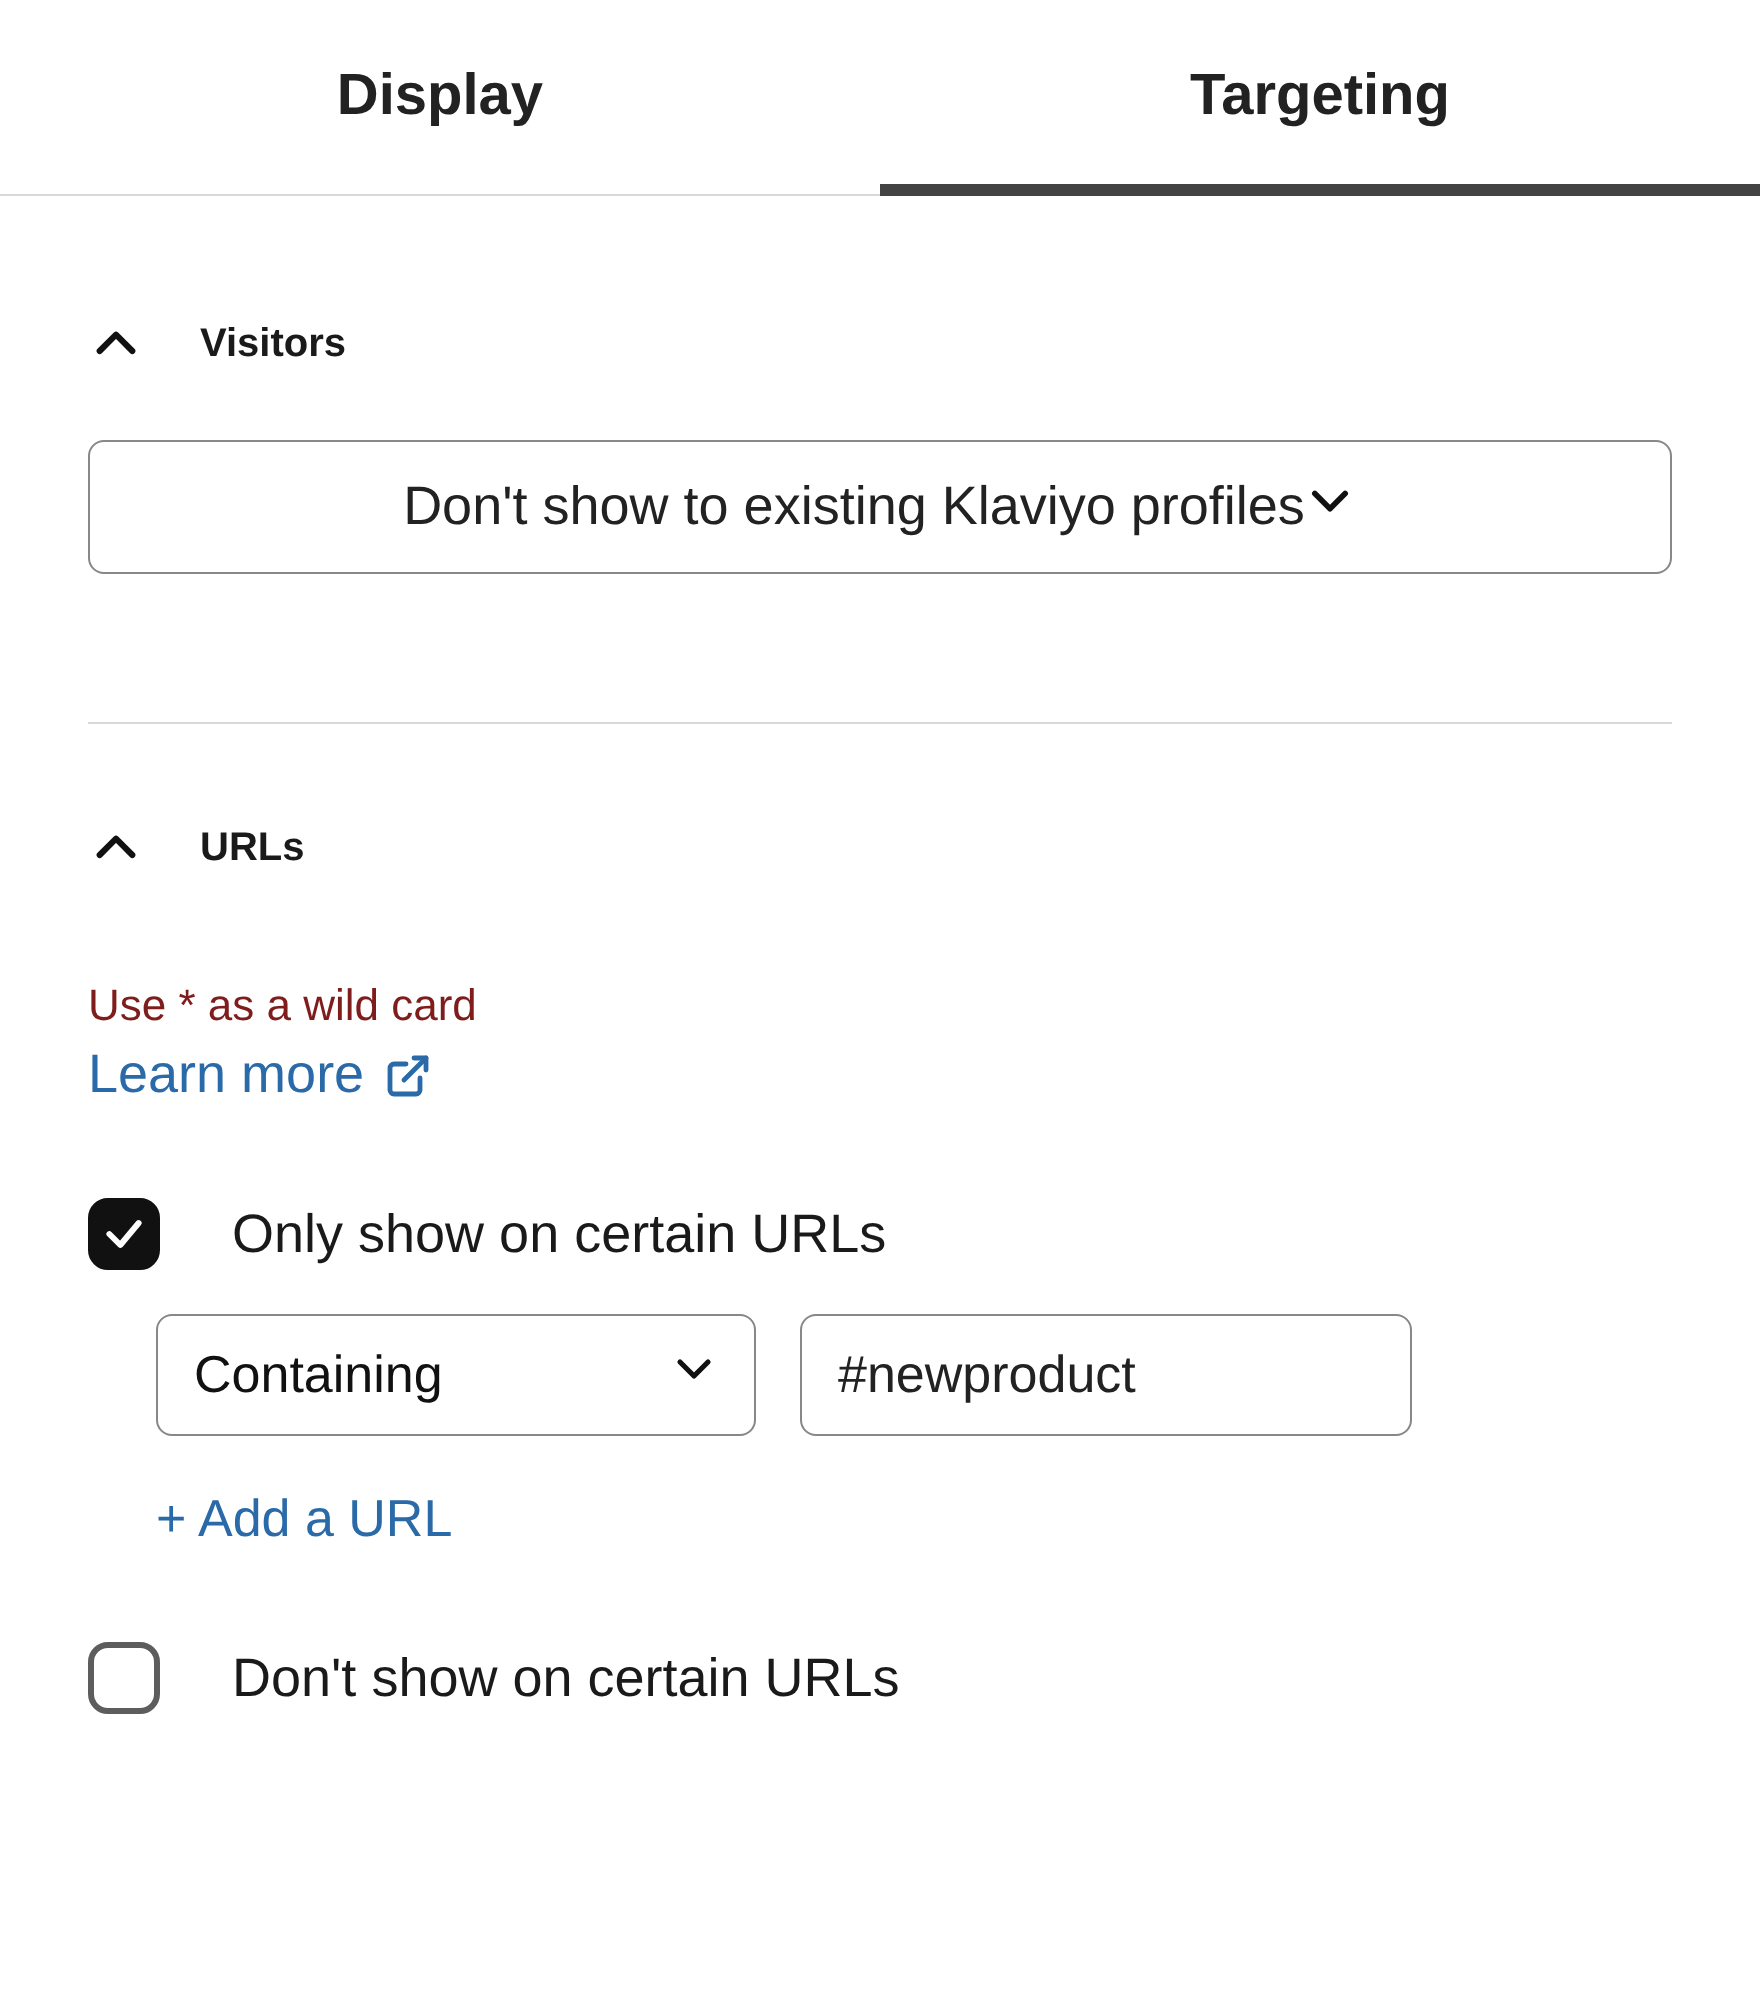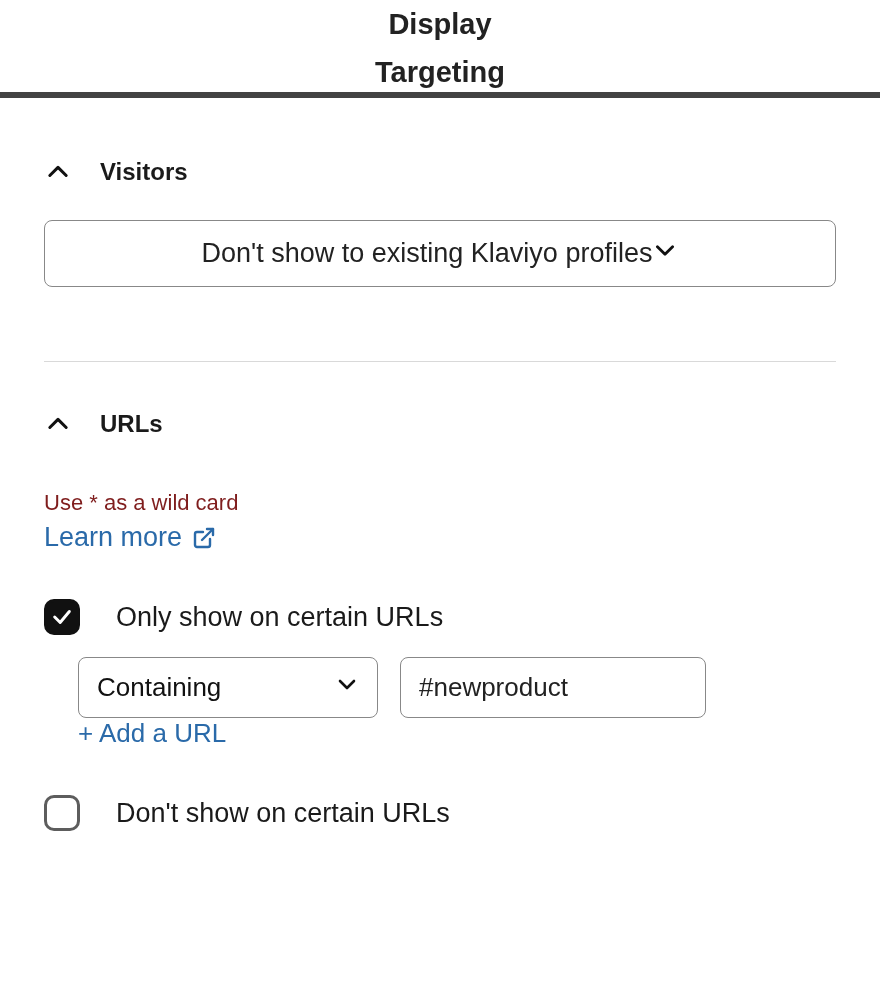--- a/index.html
+++ b/index.html
@@ -8,21 +8,21 @@
     font-family: -apple-system, BlinkMacSystemFont, "Segoe UI", Helvetica, Arial, sans-serif;
     color: #111;
     background: #fff;
     width: 880px;
     height: 998px;
   }
   .tabs {
     display: flex;
     border-bottom: 1px solid #d9d9d9;
     height: 98px;
-    flex-direction: column;
+    align-items: center;
   }
   .tab {
     flex: 1;
     text-align: center;
     font-size: 29px;
     font-weight: 600;
     color: #222;
     cursor: pointer;
     height: 100%;
     display: flex;
@@ -43,21 +43,21 @@
   .section {
     padding-top: 60px;
   }
   .section-header {
     display: flex;
     align-items: center;
     gap: 28px;
     cursor: pointer;
   }
   .section-title {
-    font-size: 24px;
+    font-size: 20px;
     font-weight: 700;
     color: #1a1a1a;
   }
   .chevron-up-icon {
     display: inline-flex;
   }
   .select {
     margin-top: 34px;
     width: 100%;
     border: 1px solid #888;
@@ -142,20 +142,21 @@
     border-radius: 8px;
     padding: 14px 18px;
     font-size: 26px;
     width: 306px;
     font-family: inherit;
     color: #222;
   }
   .add-link {
     color: #2a6aa9;
     font-size: 26px;
+    margin-top: 26px;
     margin-left: 34px;
     cursor: pointer;
     display: inline-block;
   }
 </style>
 </head>
 <body>
 
 <div class="tabs">
   <div class="tab">

